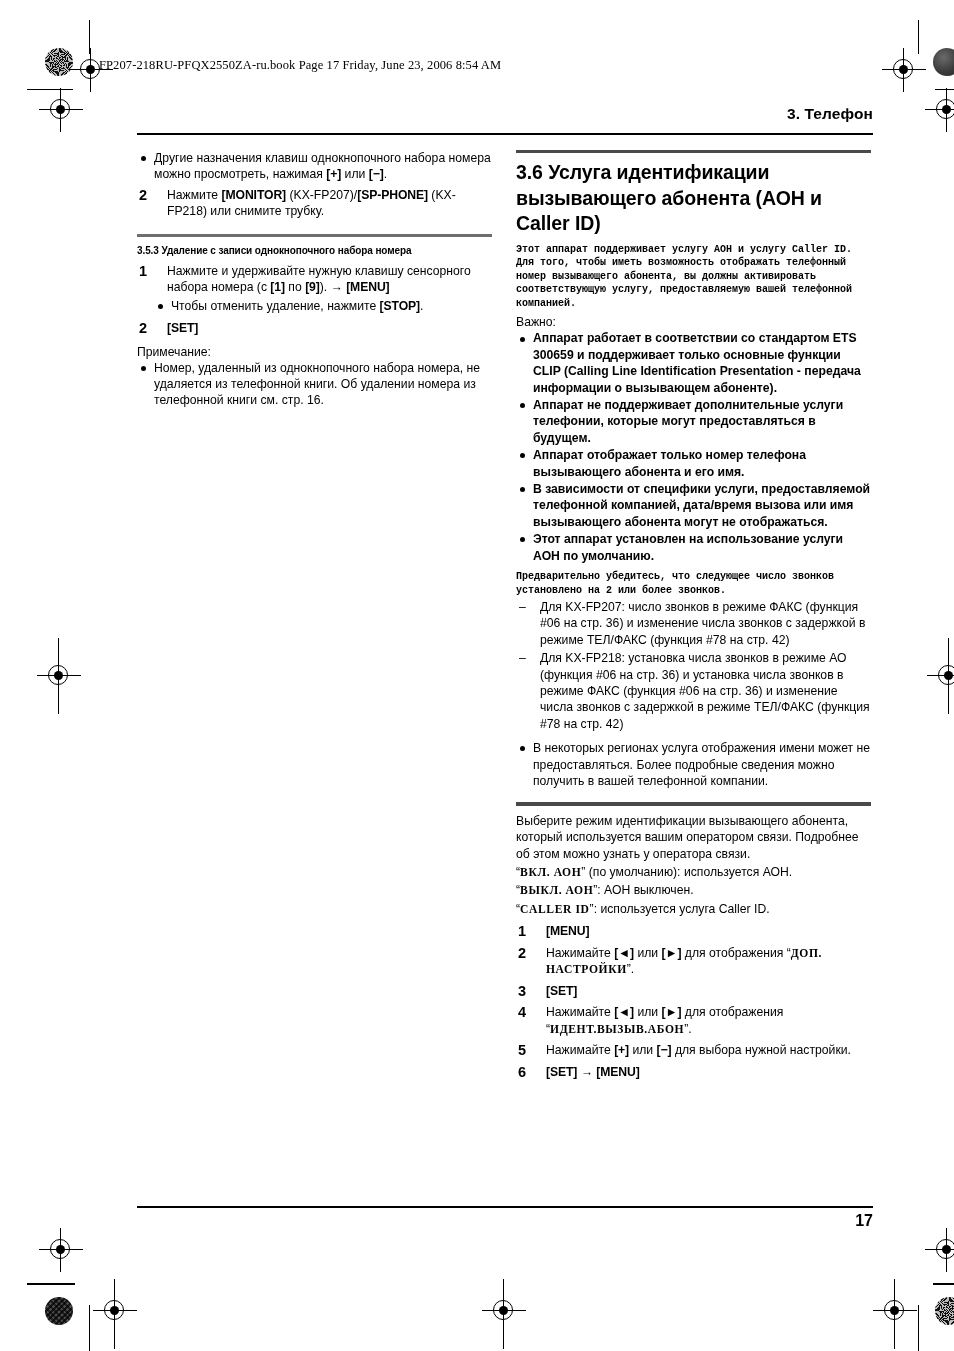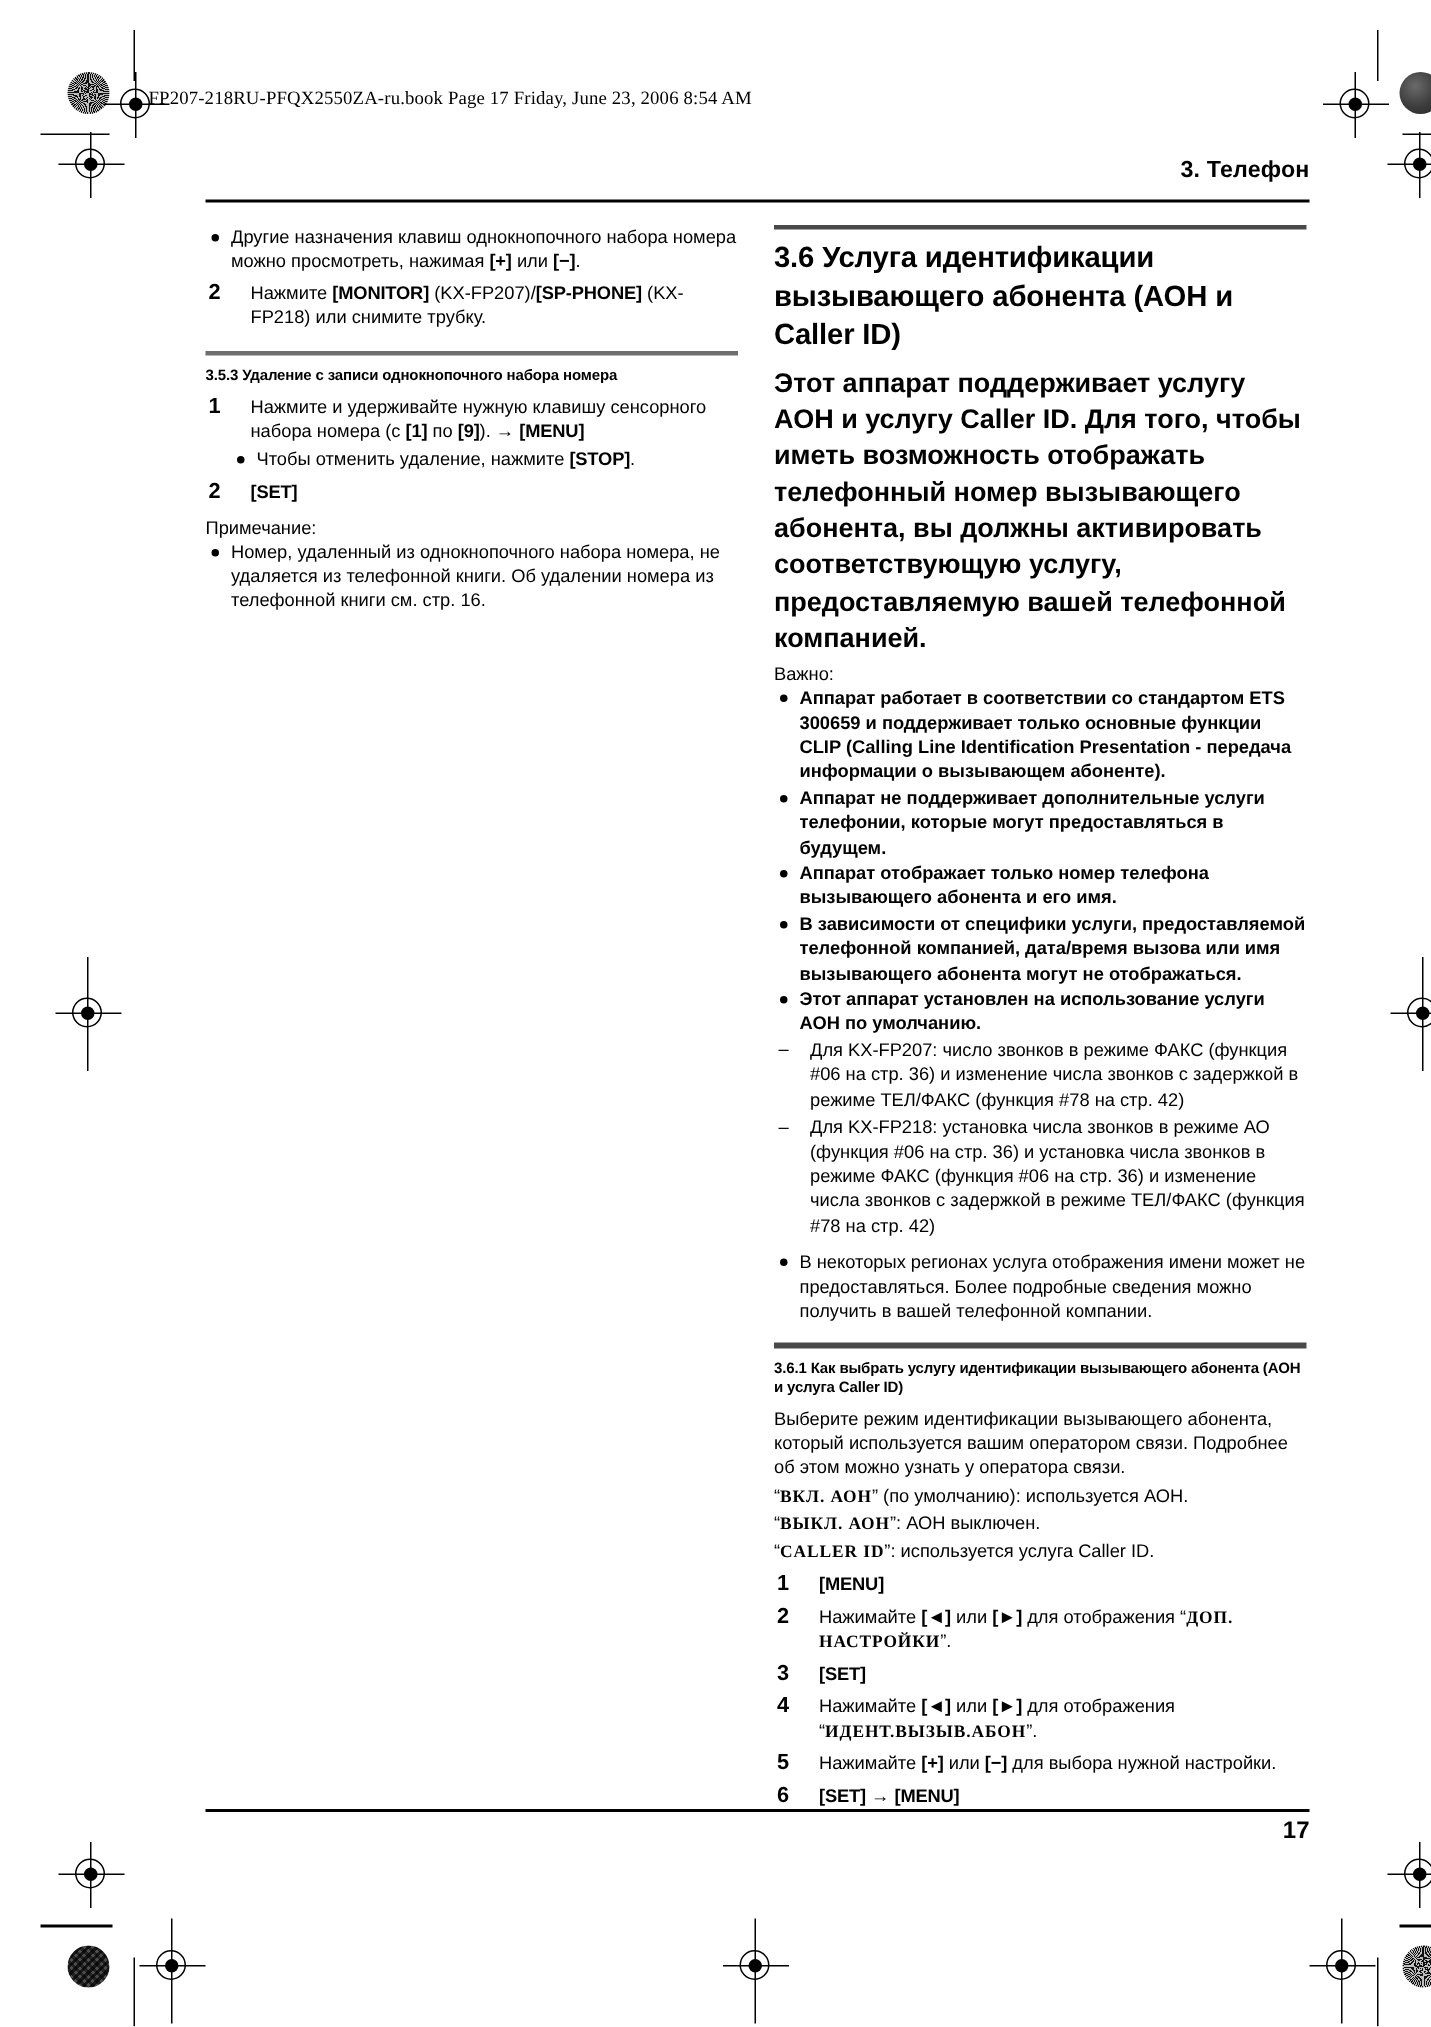--- a/index.html
+++ b/index.html
@@ -155,24 +155,25 @@
     line-height: 1.29;
     margin: 2px 0 7px 0;
   }
 
   p.body {
     font-size: 12.2px;
     line-height: 1.34;
     margin: 0 0 2px 0;
   }
   .lead-bold {
-    font-size: 18px;
+    font-size: 10px;
     font-weight: bold;
     line-height: 1.35;
     margin: 0 0 5px 0;
+    font-family: Liberation Mono, monospace;
   }
   .label-bold {
     font-size: 12.2px;
     font-weight: normal;
     margin: 3px 0 1px 0;
   }
 
   
   ul.bl {
     list-style: none;
@@ -407,33 +408,33 @@
     <div class="label-bold">Важно:</div>
 
     <ul class="bl bold">
       <li>Аппарат работает в соответствии со стандартом ETS 300659 и поддерживает только основные функции CLIP (Calling Line Identification Presentation - передача информации о вызывающем абоненте).</li>
       <li>Аппарат не поддерживает дополнительные услуги телефонии, которые могут предоставляться в будущем.</li>
       <li>Аппарат отображает только номер телефона вызывающего абонента и его имя.</li>
       <li>В зависимости от специфики услуги, предоставляемой телефонной компанией, дата/время вызова или имя вызывающего абонента могут не отображаться.</li>
       <li>Этот аппарат установлен на использование услуги АОН по умолчанию.</li>
     </ul>
 
+    <div class="lead-bold" style="margin-top:6px;margin-bottom:2px;">Предварительно убедитесь, что следующее число звонков установлено на 2 или более звонков.</div>
 
     <ul class="dl">
       <li>Для KX-FP207: число звонков в режиме ФАКС (функция #06 на стр. 36) и изменение числа звонков с задержкой в режиме ТЕЛ/ФАКС (функция #78 на стр. 42)</li>
       <li>Для KX-FP218: установка числа звонков в режиме АО (функция #06 на стр. 36) и установка числа звонков в режиме ФАКС (функция #06 на стр. 36) и изменение числа звонков с задержкой в режиме ТЕЛ/ФАКС (функция #78 на стр. 42)</li>
     </ul>
 
     <ul class="bl" style="margin-top:8px;">
       <li>В некоторых регионах услуга отображения имени может не предоставляться. Более подробные сведения можно получить в вашей телефонной компании.</li>
     </ul>
 
     <div class="sec-rule dark" style="margin-top:13px;"></div>
 
-    <h2 class="section-title">3.6.1 Как выбрать услугу идентификации вызывающего абонента (АОН и услуга Caller ID)</h2>
 
     <p class="body">Выберите режим идентификации вызывающего абонента, который используется вашим оператором связи. Подробнее об этом можно узнать у оператора связи.</p>
 
     <p class="body">“<span class="lcd">ВКЛ. АОН</span>”<span> (по умолчанию): используется АОН.</span></p>
     <p class="body">“<span class="lcd">ВЫКЛ. АОН</span>”<span>: АОН выключен.</span></p>
     <p class="body">“<span class="lcd">CALLER ID</span>”<span>: используется услуга Caller ID.</span></p>
 
     <div class="steps" style="margin-top:6px;">
 
       <div class="step tight">

